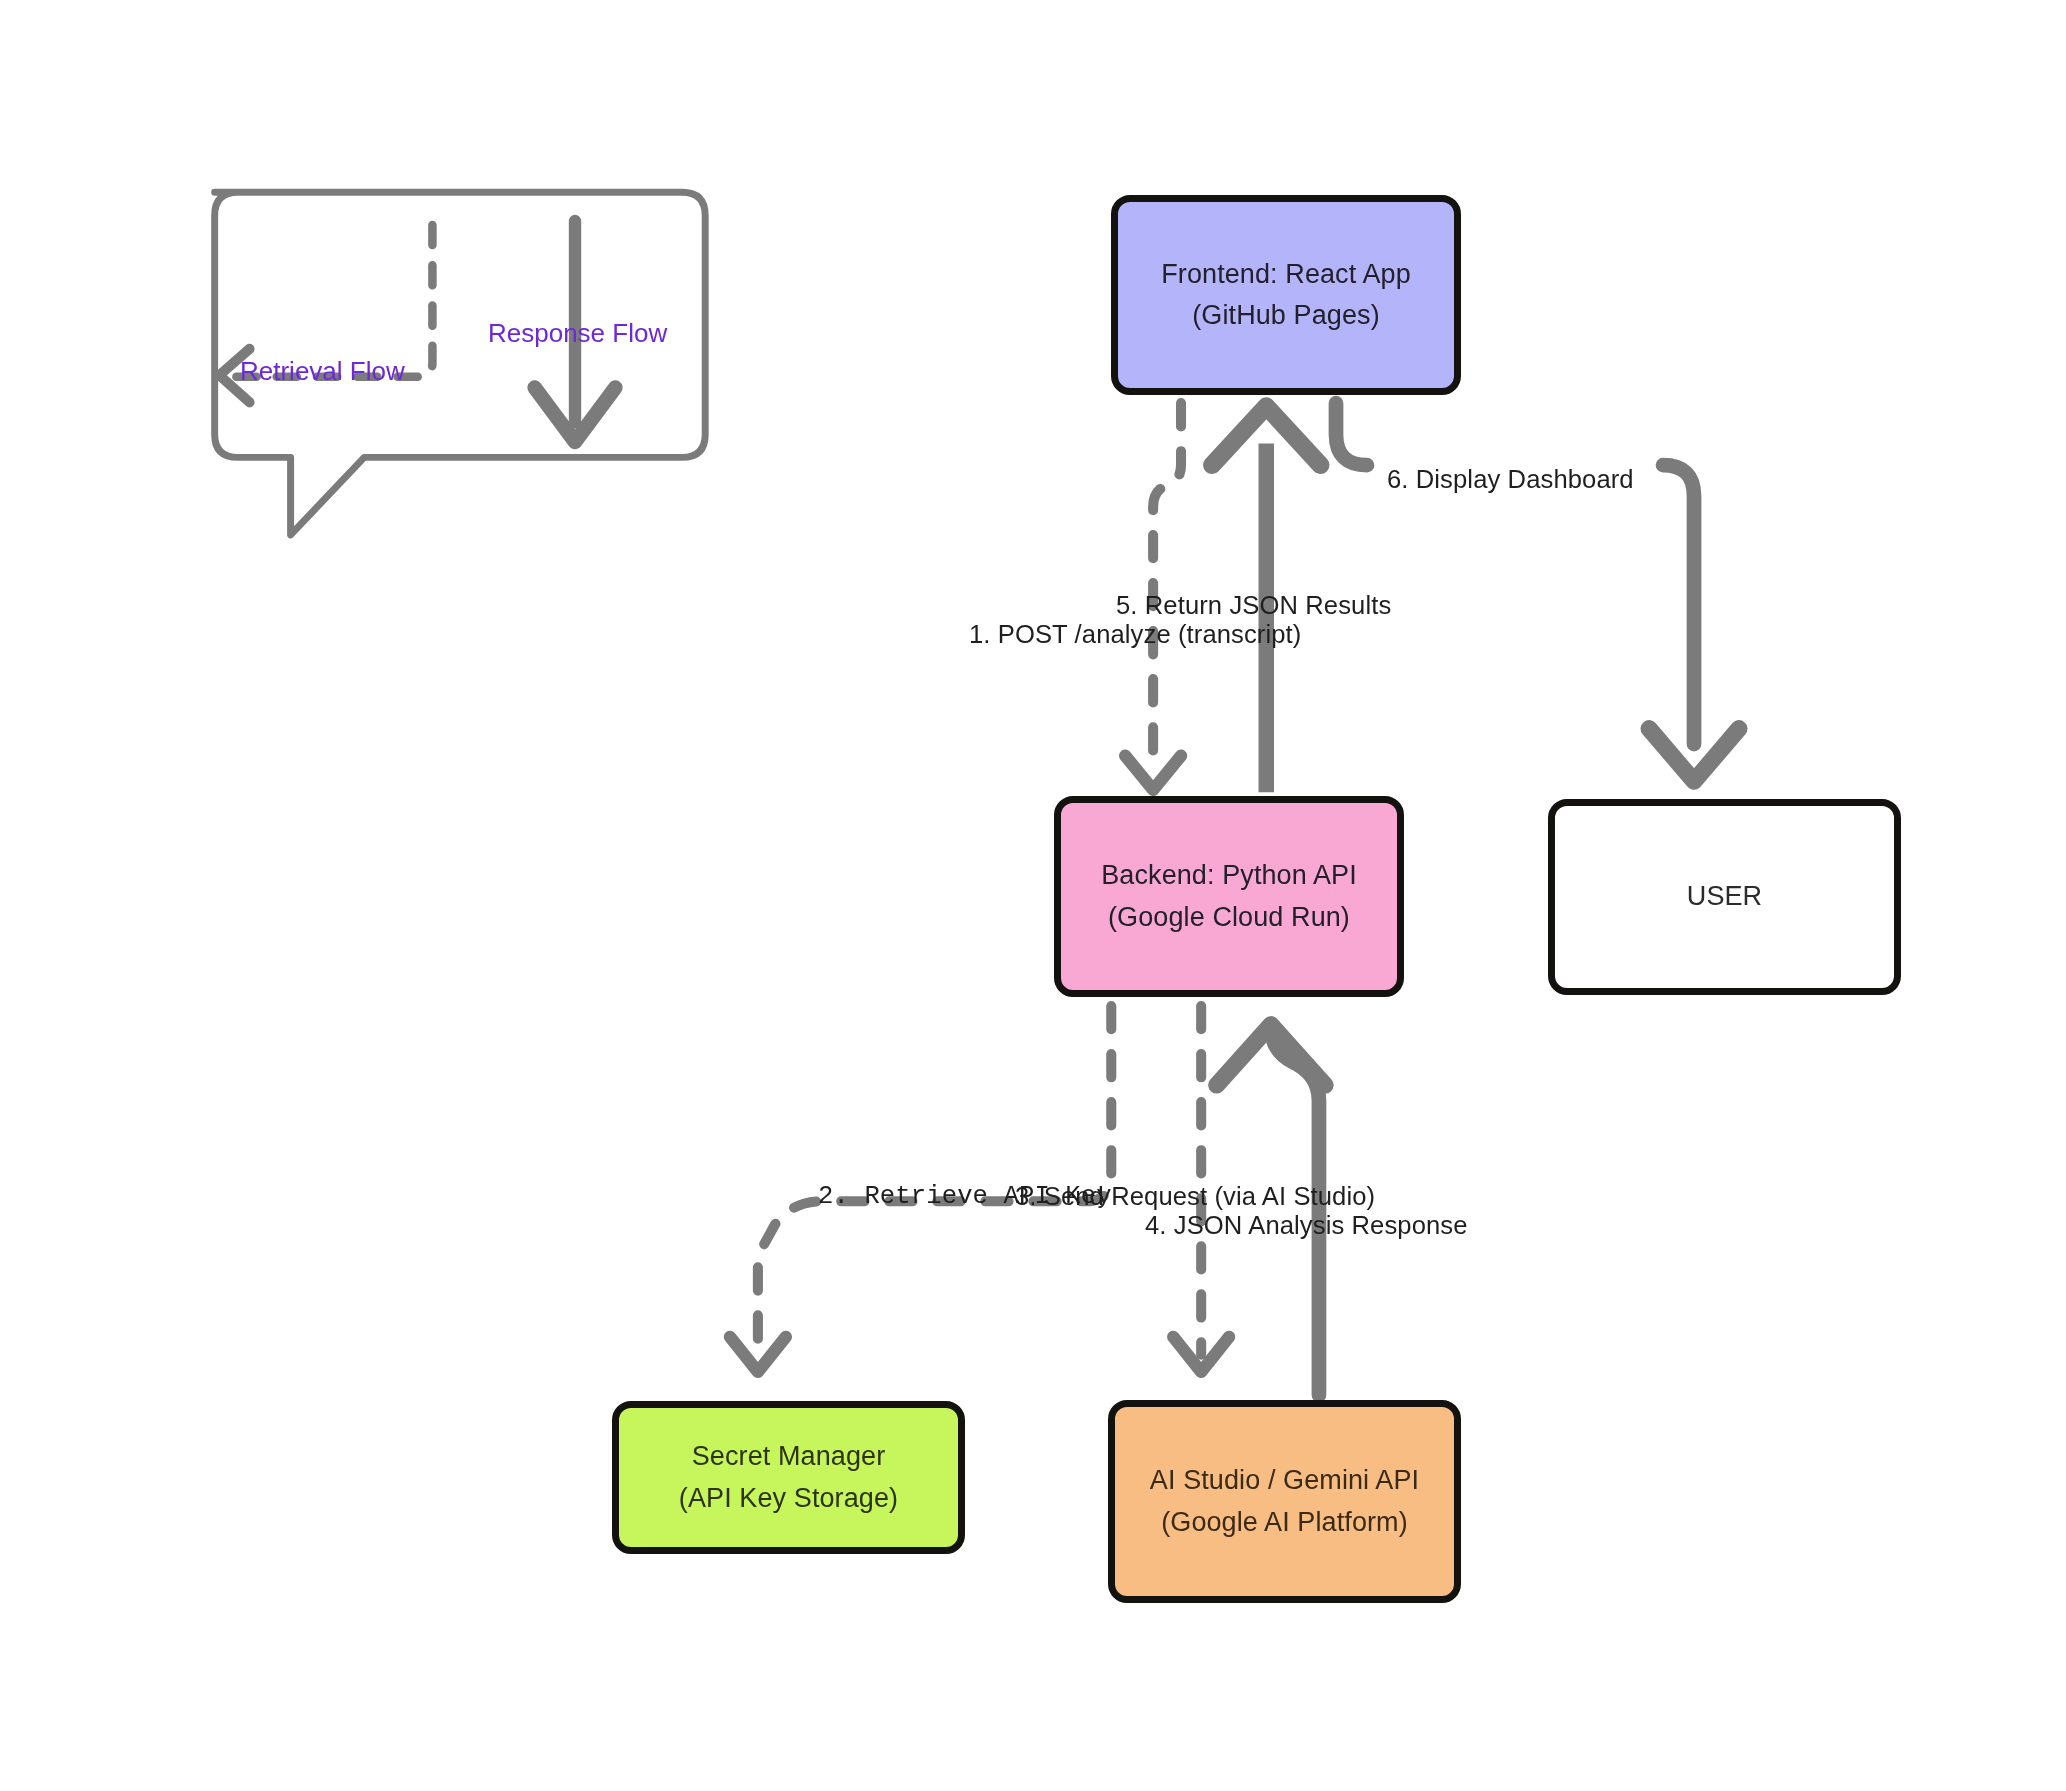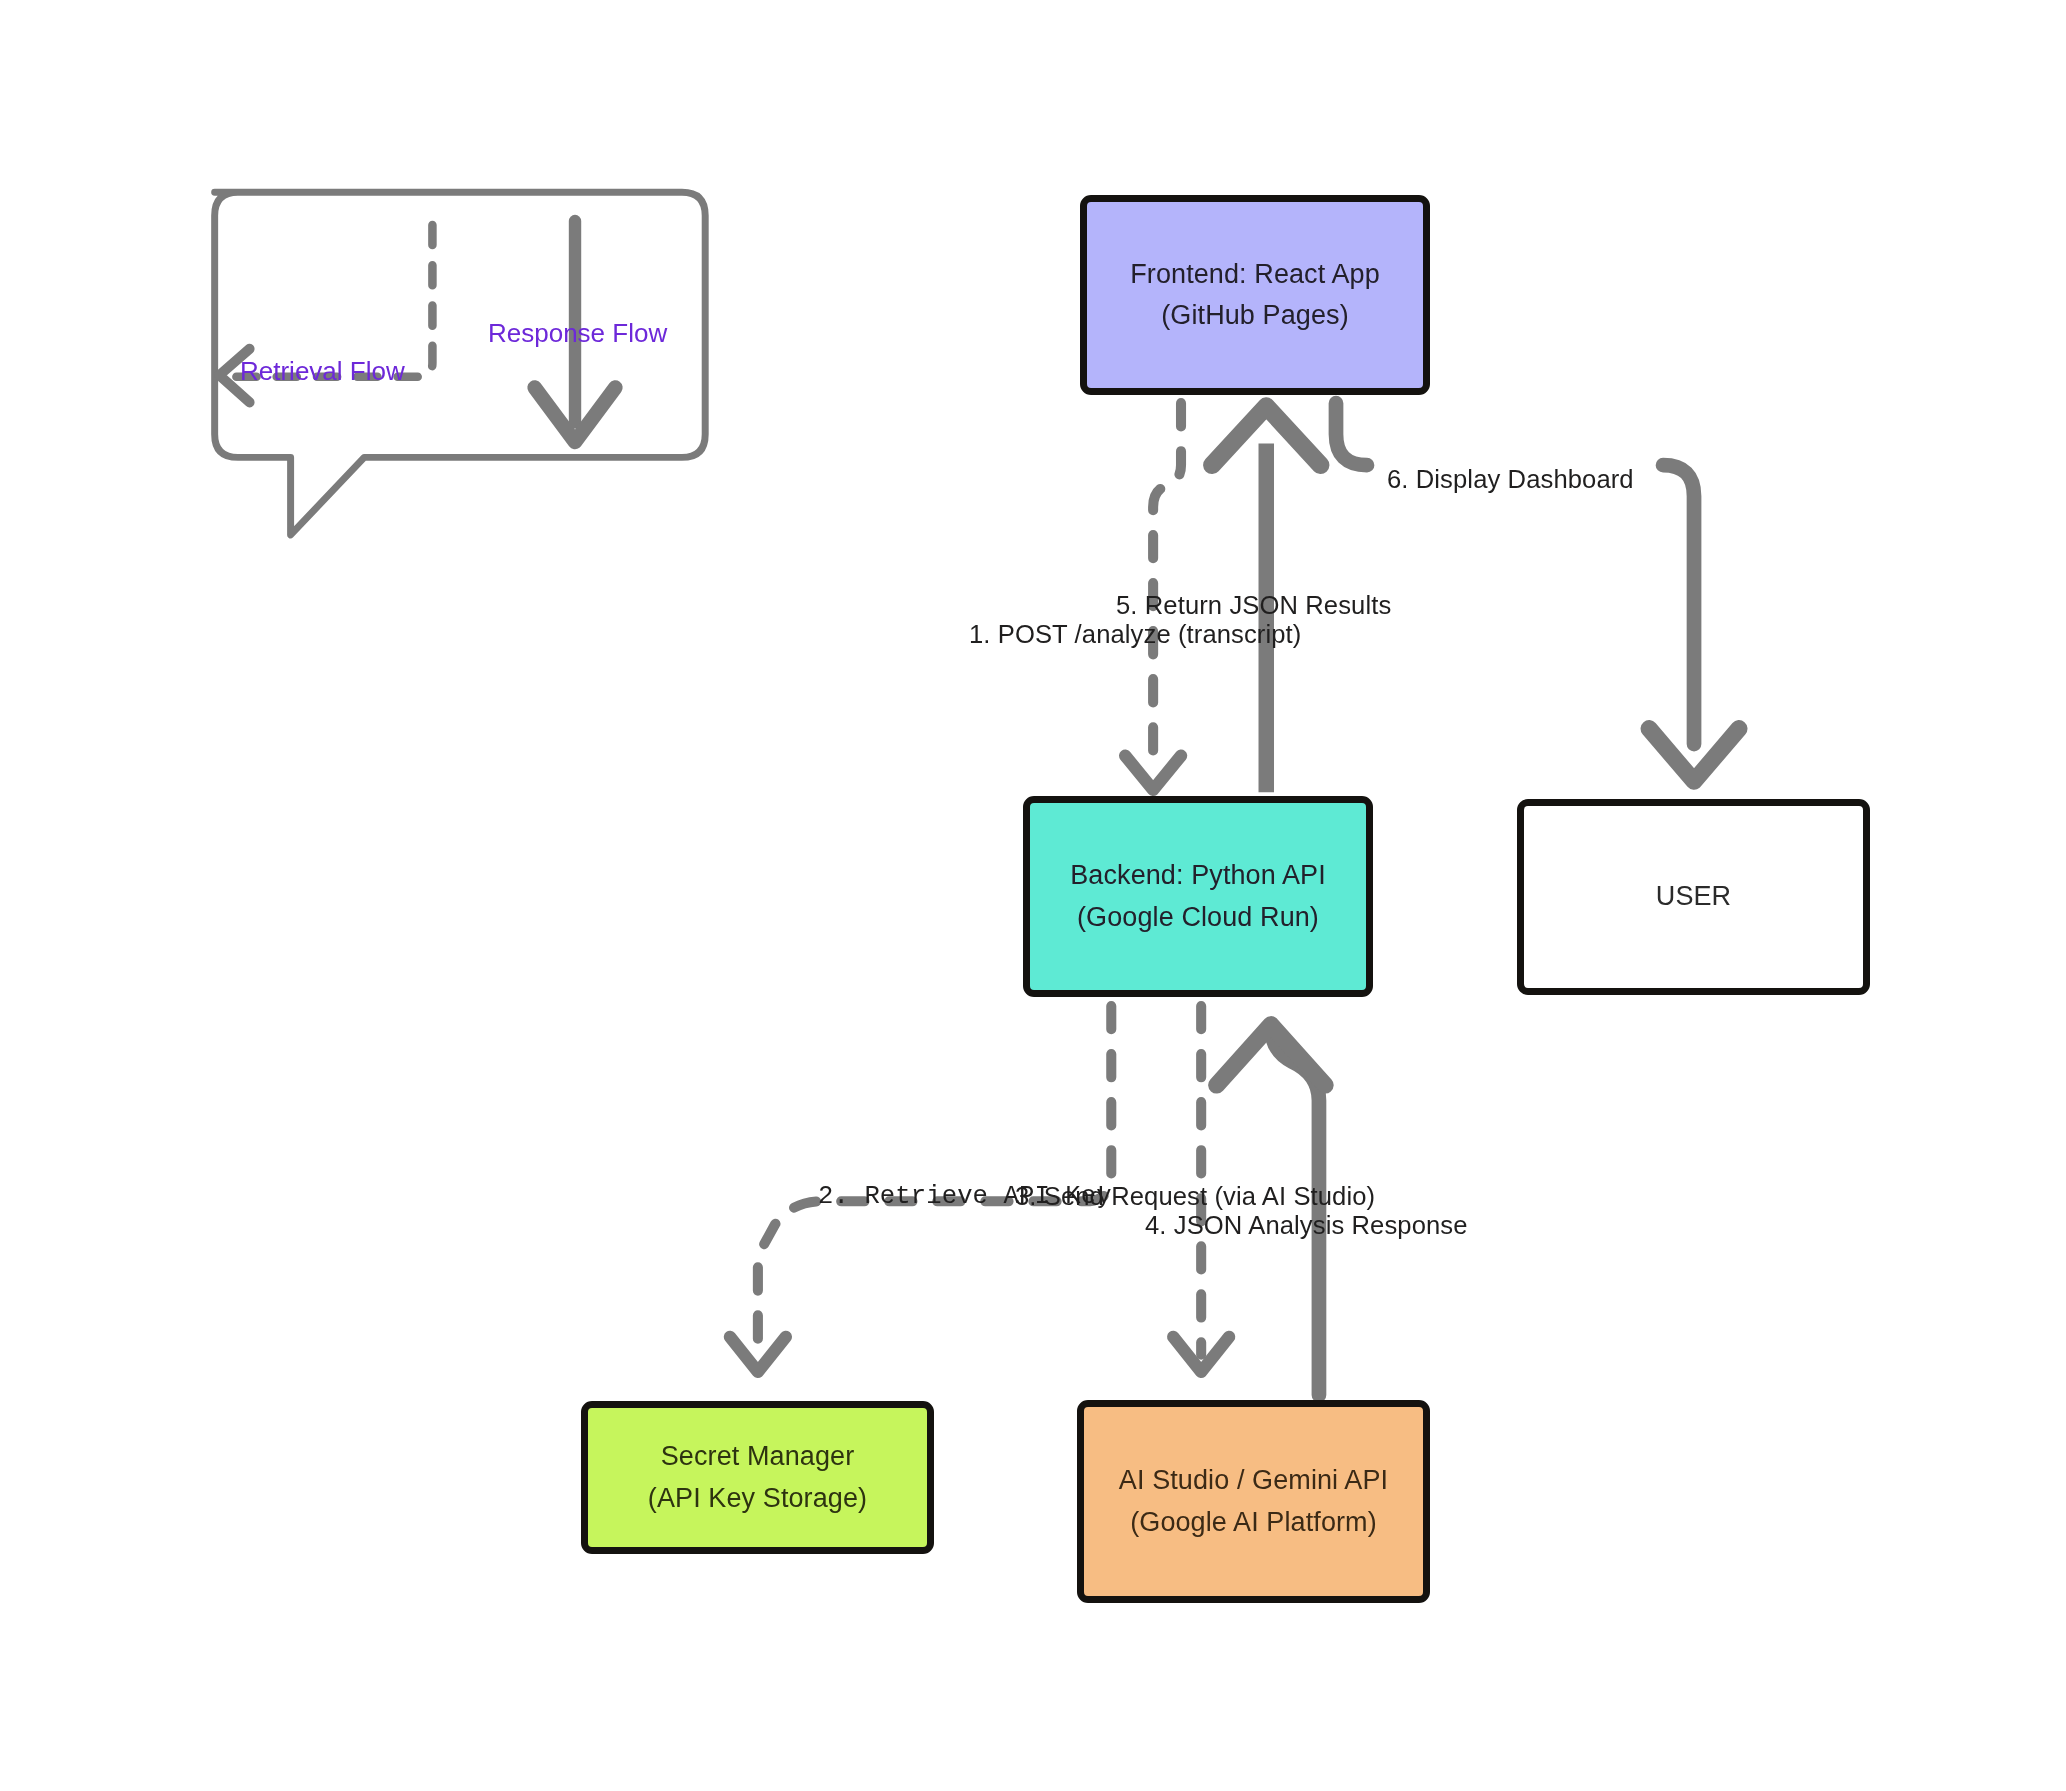--- a/index.html
+++ b/index.html
@@ -17,35 +17,36 @@
   #canvas {
     position: absolute;
     inset: 0;
     width: 2066px;
     height: 1792px;
   }
   .node {
     position: absolute;
     box-sizing: border-box;
     border: 7px solid #14120f;
-    border-radius: 11px;
+    border-radius: 19px;
     display: flex;
     flex-direction: column;
     align-items: center;
     justify-content: center;
     color: #23202b;
     font-size: 27px;
     line-height: 1.52;
     letter-spacing: 0.1px;
     text-align: center;
+    margin-left: 31px;
   }
   .node .l2 { display: block; }
 
   #node-frontend { left: 1080px; top: 195px;  width: 350px; height: 200px; background: #b4b4fb; }
-  #node-backend  { left: 1023px; top: 796px; width: 350px; height: 201px; background: #5eead4; }
+  #node-backend  { left: 1023px; top: 796px; width: 350px; height: 201px; background: #f9a8d4; }
   #node-user     { left: 1517px; top: 799px; width: 353px; height: 196px; background: #ffffff; color:#2b2b2b; }
   #node-secret   { left:  581px; top: 1401px; width: 353px; height: 153px; background: #c6f55c; color:#2d3310; }
   #node-aistudio { left: 1077px; top: 1400px; width: 353px; height: 203px; background: #f7bd83; color:#3b2a16; }
 
   .edge-label {
     position: absolute;
     color: #201f1f;
     font-size: 25.6px;
     white-space: nowrap;
     letter-spacing: 0.1px;

